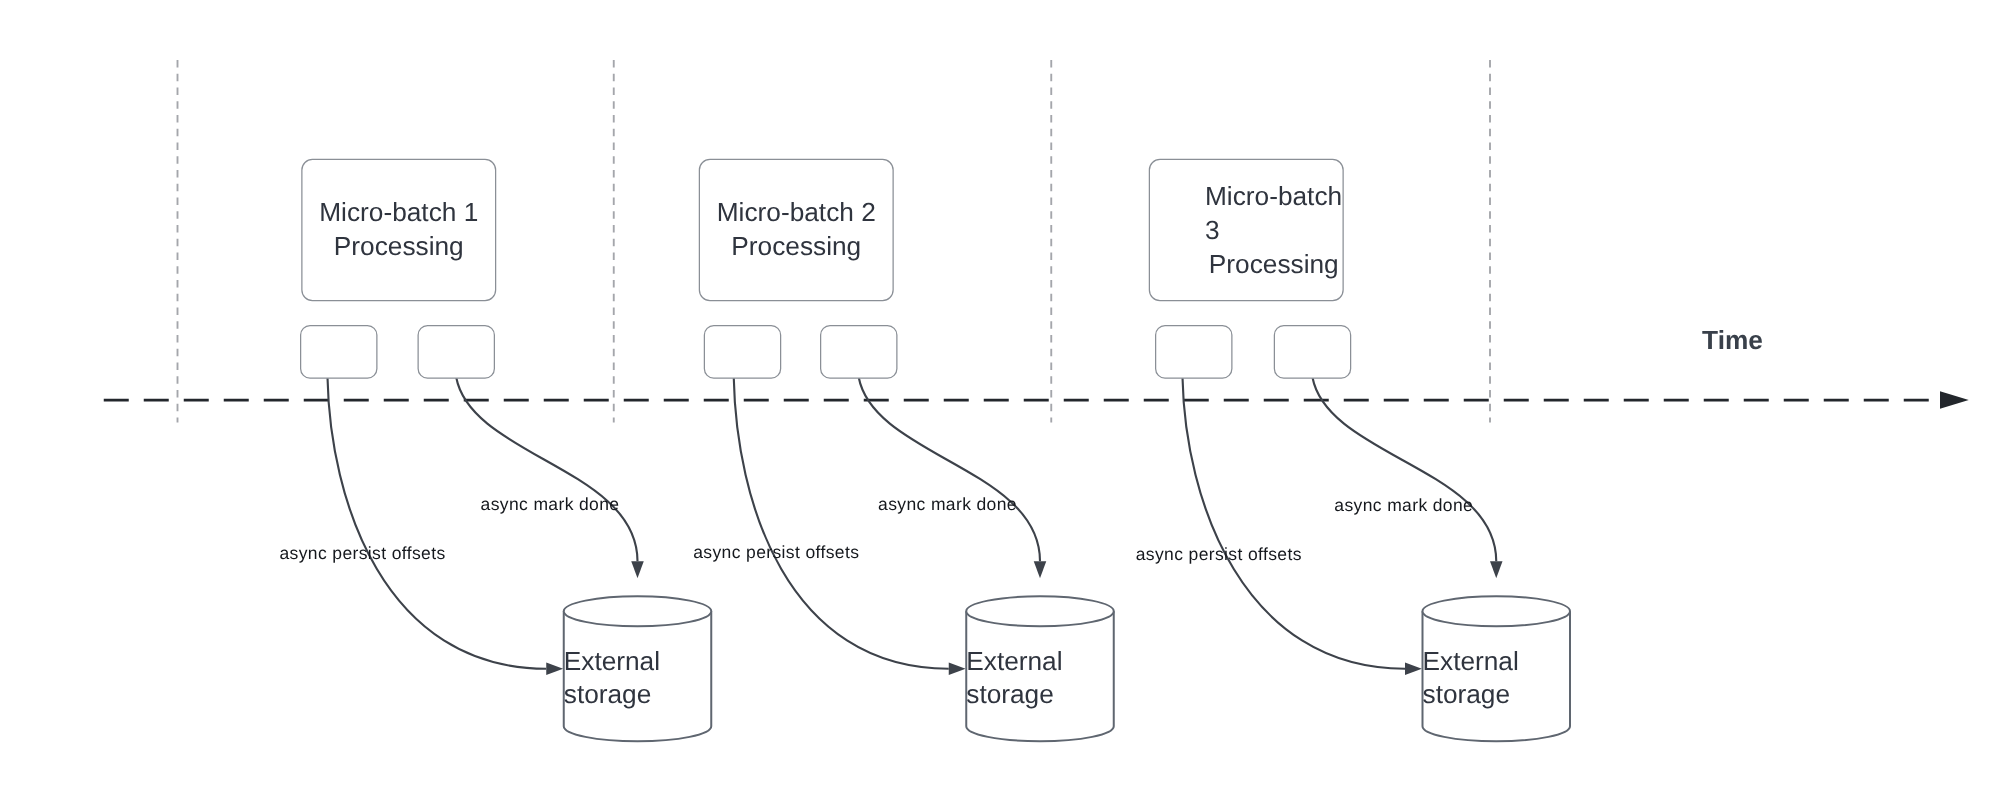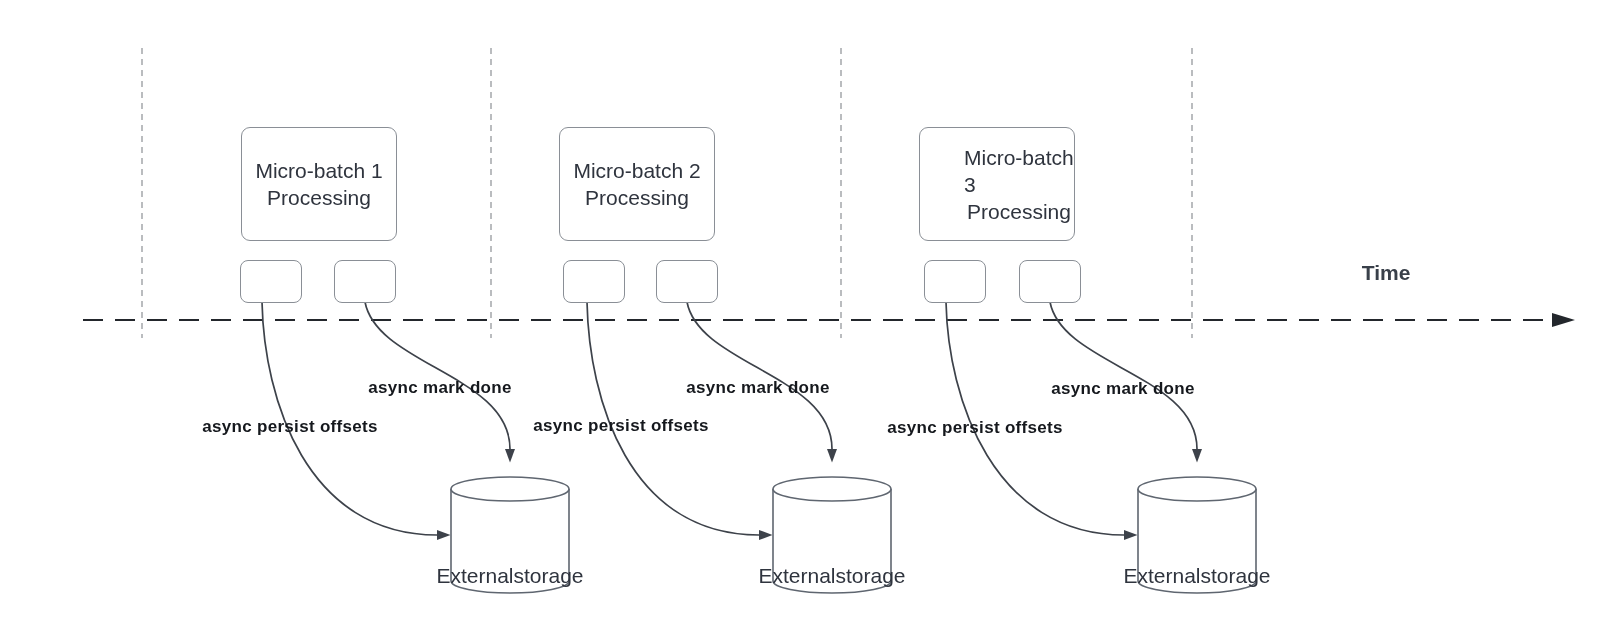--- a/index.html
+++ b/index.html
@@ -18,26 +18,26 @@
     color:#2f343e;font-size:21px;line-height:27px;text-align:left;
     box-sizing:border-box;
   }
   .small-box{
     position:absolute;top:260px;width:62px;height:43px;
     border:1.6px solid #8a8f96;border-radius:8px;background:#ffffff;
     box-sizing:border-box;
   }
   .curve-label{
     position:absolute;transform:translate(-50%,-50%);
-    font-size:17px;font-weight:bold;letter-spacing:0.3px;
-    color:#15181d;white-space:nowrap;
+    font-size:14px;font-weight:normal;letter-spacing:0.3px;
+    color:#15181d;white-space:nowrap;margin-top:15px;
   }
   .cyl-text{
     position:absolute;width:118px;height:92px;
-    display:flex;flex-direction:row;align-items:flex-end;justify-content:center;
+    display:flex;flex-direction:column;align-items:flex-start;justify-content:center;
     color:#2f343e;font-size:21px;line-height:26px;text-align:center;
   }
   .time-label{
     position:absolute;left:1386px;top:273px;transform:translate(-50%,-50%);
     font-size:21px;color:#39404a;white-space:nowrap;font-weight:bold;
   }
 </style>
 </head>
 <body>
 

